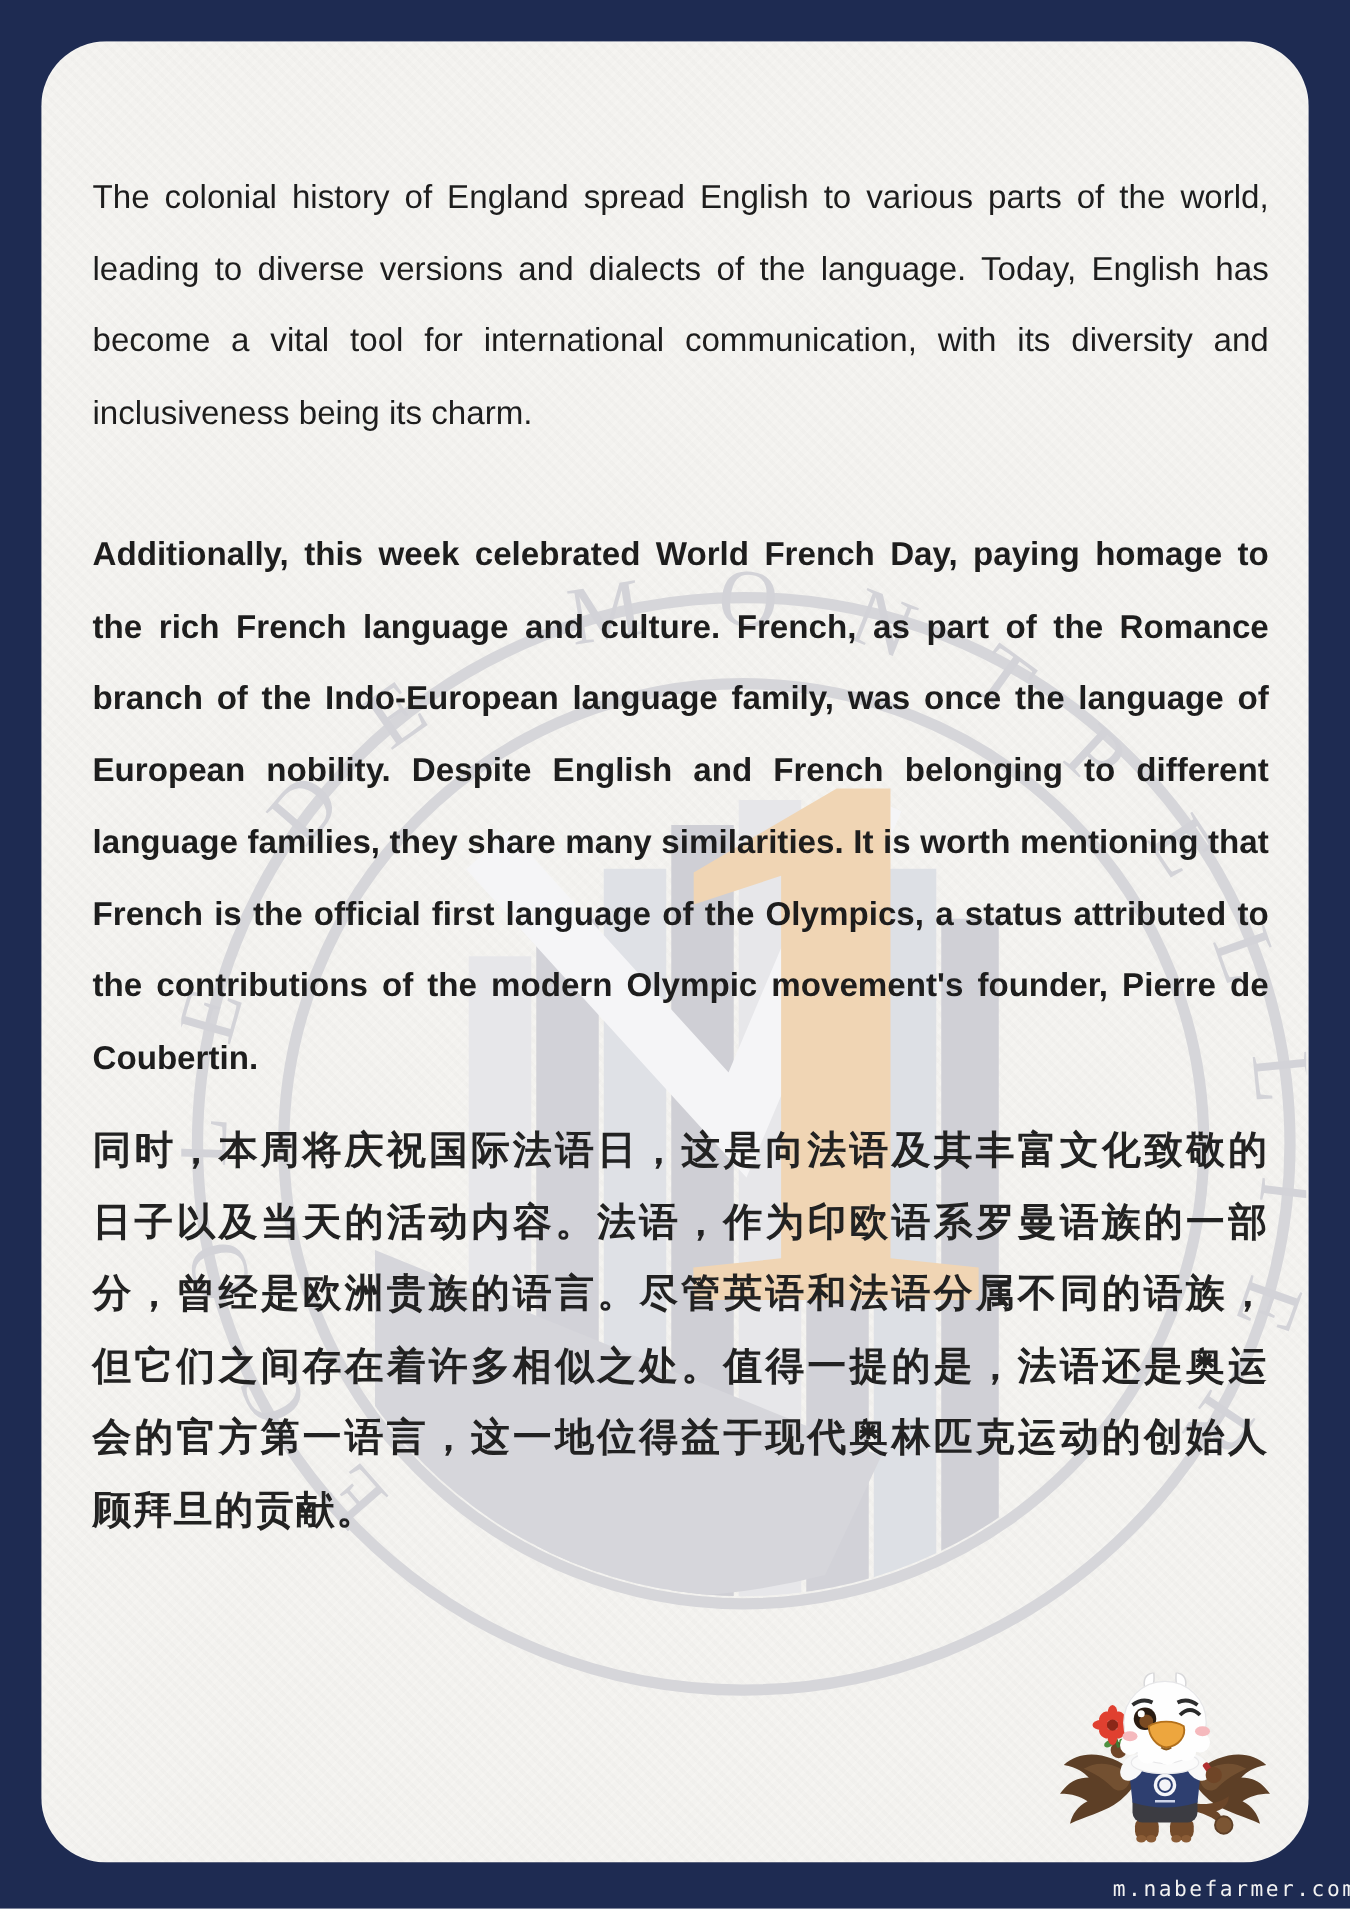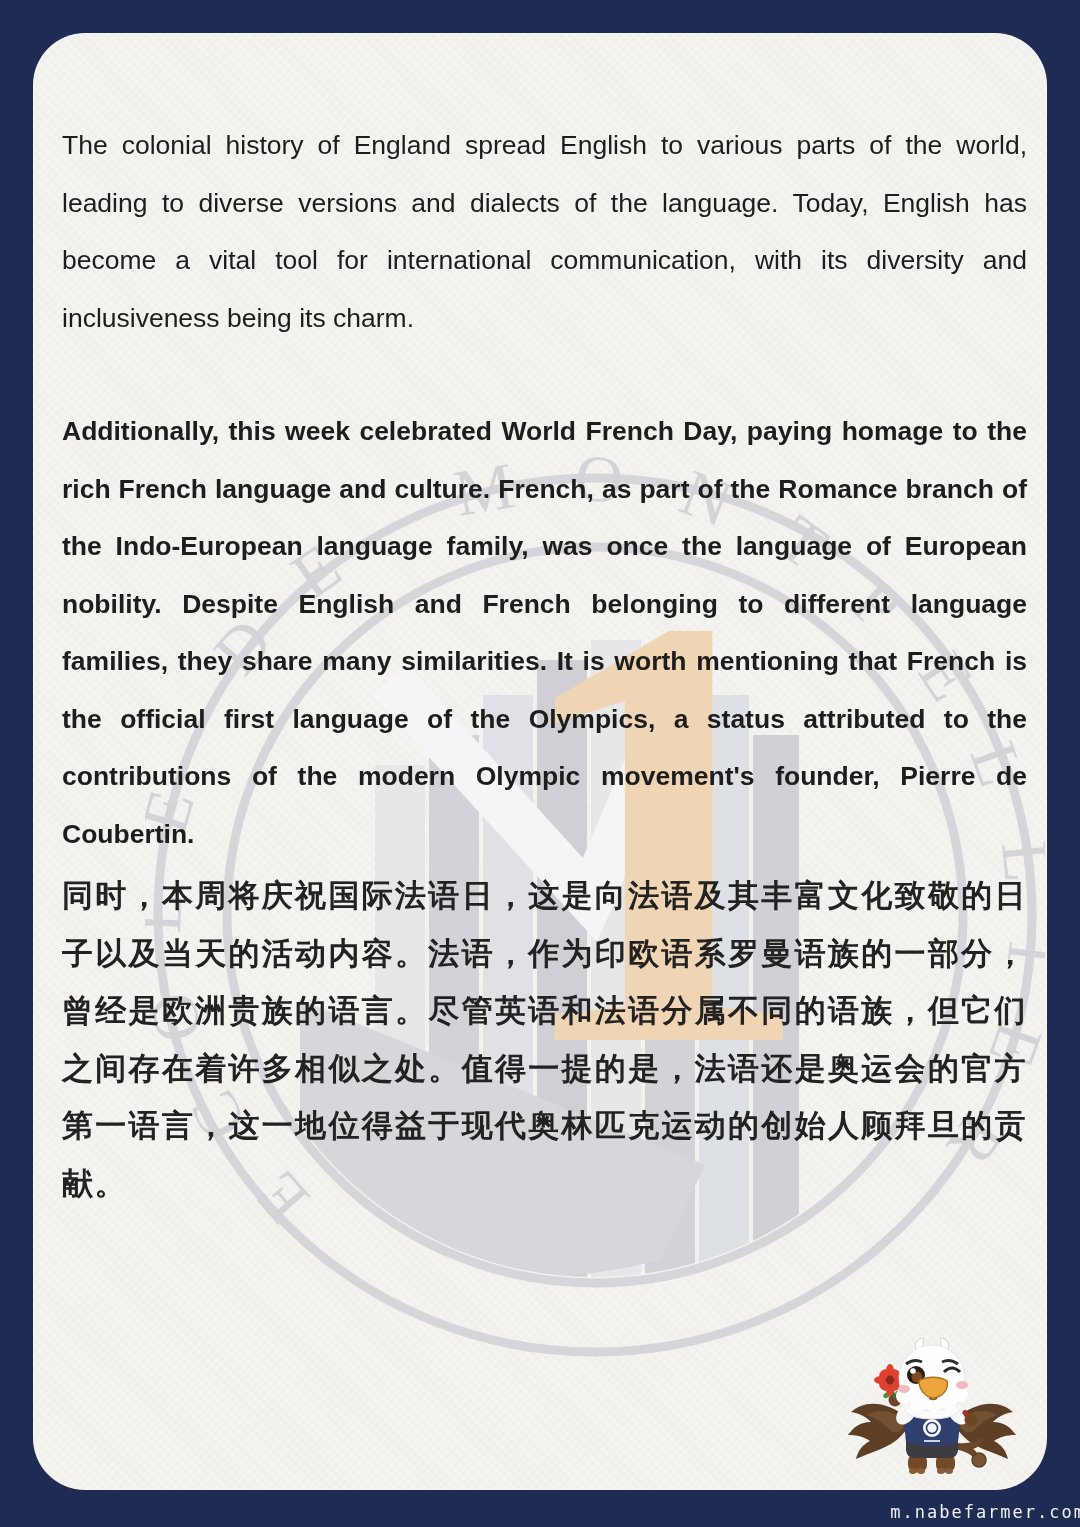--- a/index.html
+++ b/index.html
@@ -8,21 +8,21 @@
   .card{
     position:absolute;left:33px;top:33px;width:1014px;height:1457px;
     background:#f5f4f1;border-radius:52px;overflow:hidden;
     background-image:
       repeating-linear-gradient(45deg, rgba(0,0,0,0.012) 0 3px, rgba(0,0,0,0) 3px 7px),
       repeating-linear-gradient(-45deg, rgba(255,255,255,0.03) 0 2px, rgba(0,0,0,0.008) 2px 6px);
     box-shadow:0 0 0 1px rgba(255,255,255,0.25) inset;
   }
   .watermark{position:absolute;left:112px;top:412px;pointer-events:none;}
   .article{position:absolute;left:25px;right:16px;top:80px;}
-  .article p{margin:4px;text-align:justify;line-height:57.5px;}
+  .article p{margin:16px;text-align:justify;line-height:57.5px;}
   .article p.en{font-size:26.5px;color:#1d1d1d;font-weight:400;}
   .article p.zh{font-size:31px;color:#222;font-weight:600;letter-spacing:1.5px;}
   .article p.gap{margin-top:56px;font-weight:bold;}
   .mascot{position:absolute;left:846px;top:1338px;}
   .site-watermark{
     position:absolute;right:-6px;bottom:5px;color:#f2f2f2;
     font-family:"DejaVu Sans Mono","Liberation Mono",monospace;
     font-size:17px;letter-spacing:2px;white-space:nowrap;
   }
 </style>

